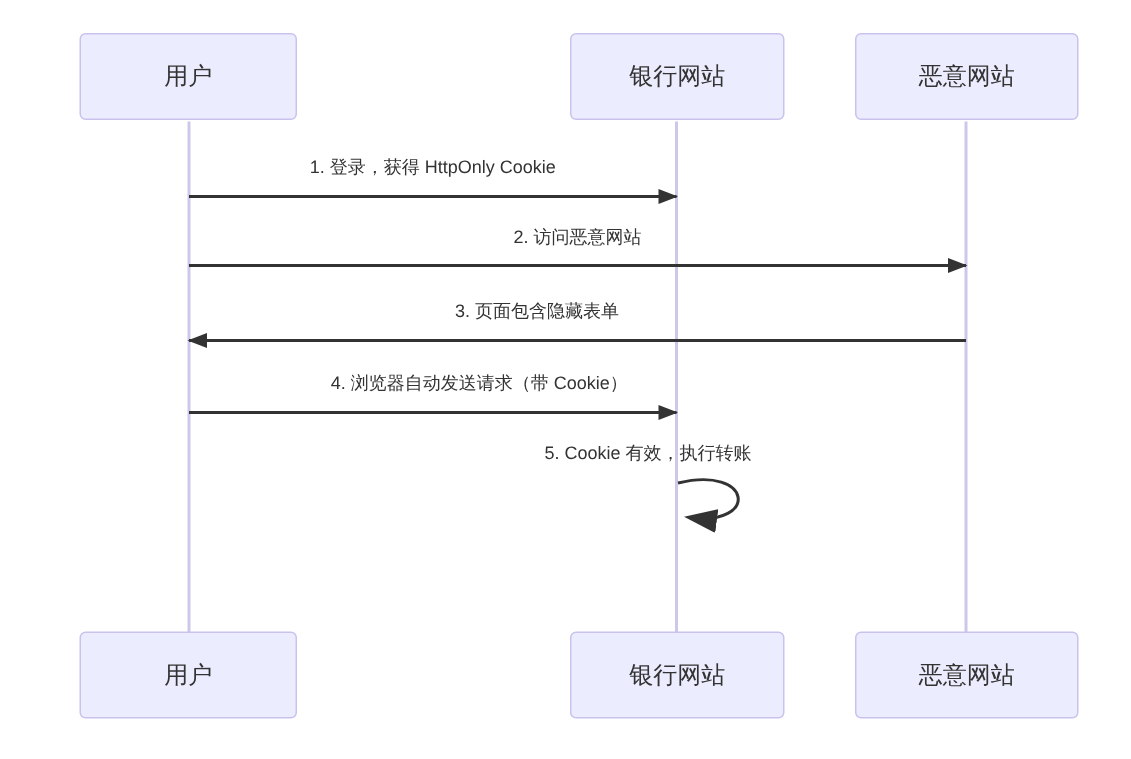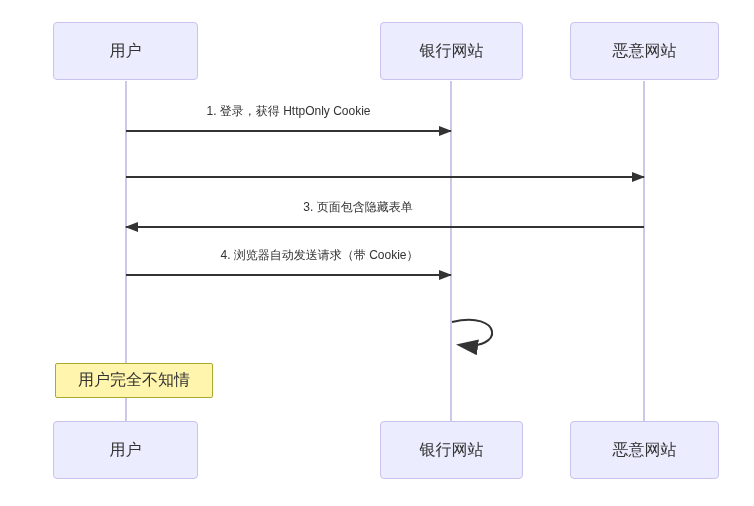--- a/index.html
+++ b/index.html
@@ -54,40 +54,39 @@
   <div class="actor" style="left:380px;top:22px;width:143px">
     <span>银行网站</span>
   </div>
   <div class="actor" style="left:570px;top:22px;width:149px">
     <span>恶意网站</span>
   </div>
 
   <div class="msg-label" style="left:126px;top:103px;width:325px">1. 登录，获得 HttpOnly Cookie</div>
   <div class="msg-line right" style="left:126px;top:130px;width:325px"></div>
 
+  <div class="msg-label" style="left:126px;top:150px;width:518px">2. 访问恶意网站</div>
   <div class="msg-line right" style="left:126px;top:176px;width:518px"></div>
 
   <div class="msg-label" style="left:126px;top:199px;width:464px">3. 页面包含隐藏表单</div>
   <div class="msg-line left" style="left:126px;top:226px;width:518px"></div>
 
   <div class="msg-label" style="left:126px;top:247px;width:387px">4. 浏览器自动发送请求（带 Cookie）</div>
   <div class="msg-line right" style="left:126px;top:274px;width:325px"></div>
 
+  <div class="msg-label" style="left:282px;top:294px;width:300px">5. Cookie 有效，执行转账</div>
   <svg class="selfloop" style="left:450px;top:315px" width="70" height="40">
     <defs>
       <marker id="ah" markerWidth="12" markerHeight="10" refX="9" refY="4" orient="auto">
         <path d="M0,0 L11,4 L0,8 z" fill="#333333"></path>
       </marker>
     </defs>
     <path d="M2,7 C52,-5 56,36 10,30" stroke="#333333" stroke-width="2" fill="none" marker-end="url(#ah)"></path>
   </svg>
 
-  <div class="note" style="left:55px;top:363px;width:158px;height:35px">
-    <span>用户完全不知情</span>
-  </div>
 
   <div class="actor" style="left:53px;top:421px;width:145px">
     <span>用户</span>
   </div>
   <div class="actor" style="left:380px;top:421px;width:143px">
     <span>银行网站</span>
   </div>
   <div class="actor" style="left:570px;top:421px;width:149px">
     <span>恶意网站</span>
   </div>

